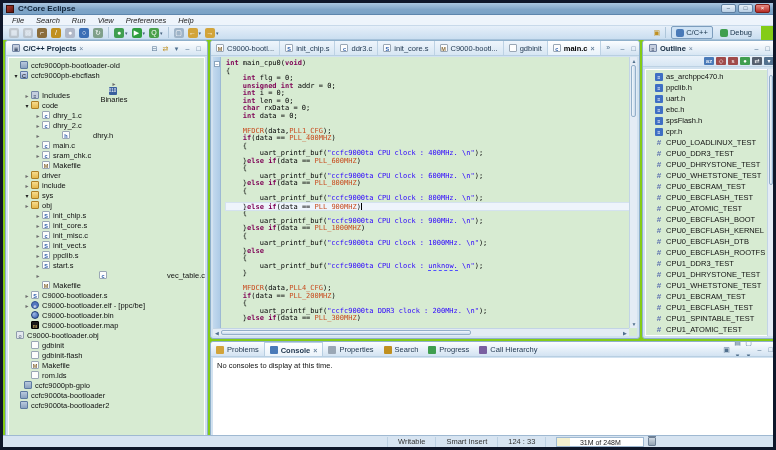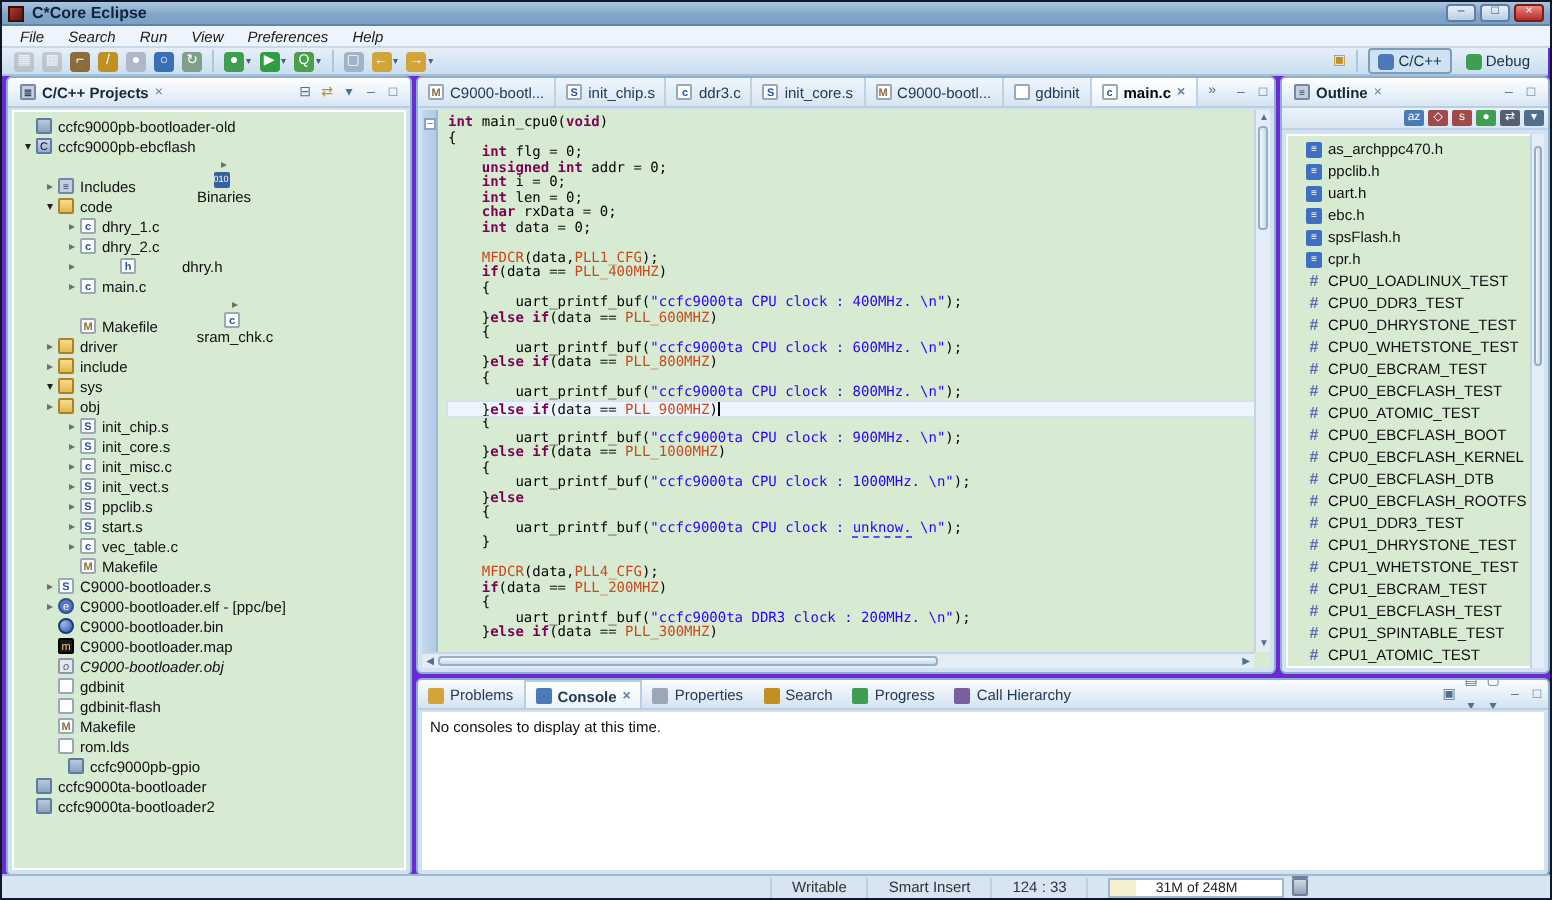--- a/index.html
+++ b/index.html
@@ -1,33 +1,33 @@
 <!DOCTYPE html>
 <html><head>
 <meta charset="utf-8">
 <style>
   html,body{margin:0;padding:0;background:#6b84a0;}
   *{box-sizing:border-box;}
-  .window{position:relative;width:776px;height:450px;background:#6d28d9;border:1px solid #0f172a;
+  .window{position:relative;width:776px;height:450px;background:#84cc16;border:3px solid #0f172a;
     font-family:"Liberation Sans",sans-serif;overflow:hidden;}
   
   .titlebar{position:absolute;left:0;top:0;right:0;height:12px;
     background:linear-gradient(#aac6e0,#7fa5c8 60%,#7aa2c6);display:flex;align-items:center;padding:0 3px;
     border-bottom:1px solid #5e86ad;}
   .app-icon{width:8px;height:8px;background:linear-gradient(135deg,#b03a2a,#5a1410);border:1px solid #3a0d08;margin-right:4px;}
   .title-text{font-size:8px;font-weight:bold;color:#10243a;flex:1;line-height:10px;}
   .winbtn{width:15px;height:9px;margin-left:2px;border:1px solid #5f7fa0;border-radius:2px;
     background:linear-gradient(#e8f1fa,#b9cfe4);font-size:6px;line-height:7px;text-align:center;color:#2c4560;}
   .winbtn.close{background:linear-gradient(#e98b83,#b52b23);border-color:#7e1b15;color:#fff;}
   
   .menubar{position:absolute;left:0;top:12px;right:0;height:11px;background:#eef4fb;display:flex;align-items:center;
     padding-left:3px;border-bottom:1px solid #c8d9ea;}
   .menu-item{font-size:7.5px;color:#1a1a1a;padding:0 6px;line-height:11px;font-style:italic;}
   
-  .toolbar{position:absolute;left:0;top:23px;right:1px;height:14px;
+  .toolbar{position:absolute;left:0;top:23px;right:12px;height:14px;
     background:linear-gradient(#e6eff9,#cadef0);border-bottom:1px solid #a6c2da;display:flex;align-items:center;padding:0 4px;}
   .tbtn{display:flex;align-items:center;height:12px;padding:0 1px;margin:0 1px;border-radius:2px;}
   .tico{width:10px;height:10px;border-radius:2px;font-size:7px;line-height:10px;text-align:center;color:#fff;}
   .tbtn.disabled .tico{opacity:.45;filter:grayscale(1);}
   .tdd{font-size:5px;color:#44607c;margin-left:1px;}
   .tsep{width:1px;height:11px;background:#aec6da;margin:0 3px;}
   .toolbar-right{margin-left:auto;display:flex;align-items:center;}
   .persp{display:flex;align-items:center;font-size:7.5px;color:#16324a;padding:1px 4px;margin-left:2px;border-radius:2px;
     border:1px solid transparent;}
   .persp.active{background:#cfe2f4;border-color:#7d9dbd;}
@@ -263,21 +263,21 @@
           <div class="trow" style="padding-left: 26px; gap: 20px;">
             <span class="arrow">▸</span>
             <span class="fi fi-page">h</span>
             <span>dhry.h</span>
           </div>
           <div class="trow" style="padding-left: 26px;">
             <span class="arrow">▸</span>
             <span class="fi fi-page">c</span>
             <span>main.c</span>
           </div>
-          <div class="trow" style="padding-left: 26px; flex-direction: column;">
+          <div class="trow" style="padding-left: 26px;">
             <span class="arrow">▸</span>
             <span class="fi fi-page">c</span>
             <span>sram_chk.c</span>
           </div>
           <div class="trow" style="padding-left: 26px;">
             <span class="arrow"></span>
             <span class="fi fi-make">M</span>
             <span>Makefile</span>
           </div>
           <div class="trow" style="padding-left: 15px;">
@@ -323,21 +323,21 @@
           <div class="trow" style="padding-left: 26px;">
             <span class="arrow">▸</span>
             <span class="fi fi-page">S</span>
             <span>ppclib.s</span>
           </div>
           <div class="trow" style="padding-left: 26px;">
             <span class="arrow">▸</span>
             <span class="fi fi-page">S</span>
             <span>start.s</span>
           </div>
-          <div class="trow" style="padding-left: 26px;">
+          <div class="trow" style="padding-left: 26px; justify-content: space-between;">
             <span class="arrow">▸</span>
             <span class="fi fi-page">c</span>
             <span>vec_table.c</span>
           </div>
           <div class="trow" style="padding-left: 26px;">
             <span class="arrow"></span>
             <span class="fi fi-make">M</span>
             <span>Makefile</span>
           </div>
           <div class="trow" style="padding-left: 15px;">
@@ -353,21 +353,21 @@
           <div class="trow" style="padding-left: 15px;">
             <span class="arrow"></span>
             <span class="fi fi-bin"></span>
             <span>C9000-bootloader.bin</span>
           </div>
           <div class="trow" style="padding-left: 15px;">
             <span class="arrow"></span>
             <span class="fi fi-map">m</span>
             <span>C9000-bootloader.map</span>
           </div>
-          <div class="trow" style="padding-left: 15px; font-style: italic;">
+          <div class="trow" style="padding-left: 0;">
             <span class="arrow"></span>
             <span class="fi fi-obj">o</span>
             <span>C9000-bootloader.obj</span>
           </div>
           <div class="trow" style="padding-left: 15px;">
             <span class="arrow"></span>
             <span class="fi fi-page"></span>
             <span>gdbinit</span>
           </div>
           <div class="trow" style="padding-left: 15px;">
@@ -378,21 +378,21 @@
           <div class="trow" style="padding-left: 15px;">
             <span class="arrow"></span>
             <span class="fi fi-make">M</span>
             <span>Makefile</span>
           </div>
           <div class="trow" style="padding-left: 15px;">
             <span class="arrow"></span>
             <span class="fi fi-page"></span>
             <span>rom.lds</span>
           </div>
-          <div class="trow" style="padding-left: 20px;">
+          <div class="trow" style="padding-left: 8px;">
             <span class="arrow"></span>
             <span class="fi fi-projclosed"></span>
             <span>ccfc9000pb-gpio</span>
           </div>
           <div class="trow" style="padding-left: 4px;">
             <span class="arrow"></span>
             <span class="fi fi-projclosed"></span>
             <span>ccfc9000ta-bootloader</span>
           </div>
           <div class="trow" style="padding-left: 4px;">

